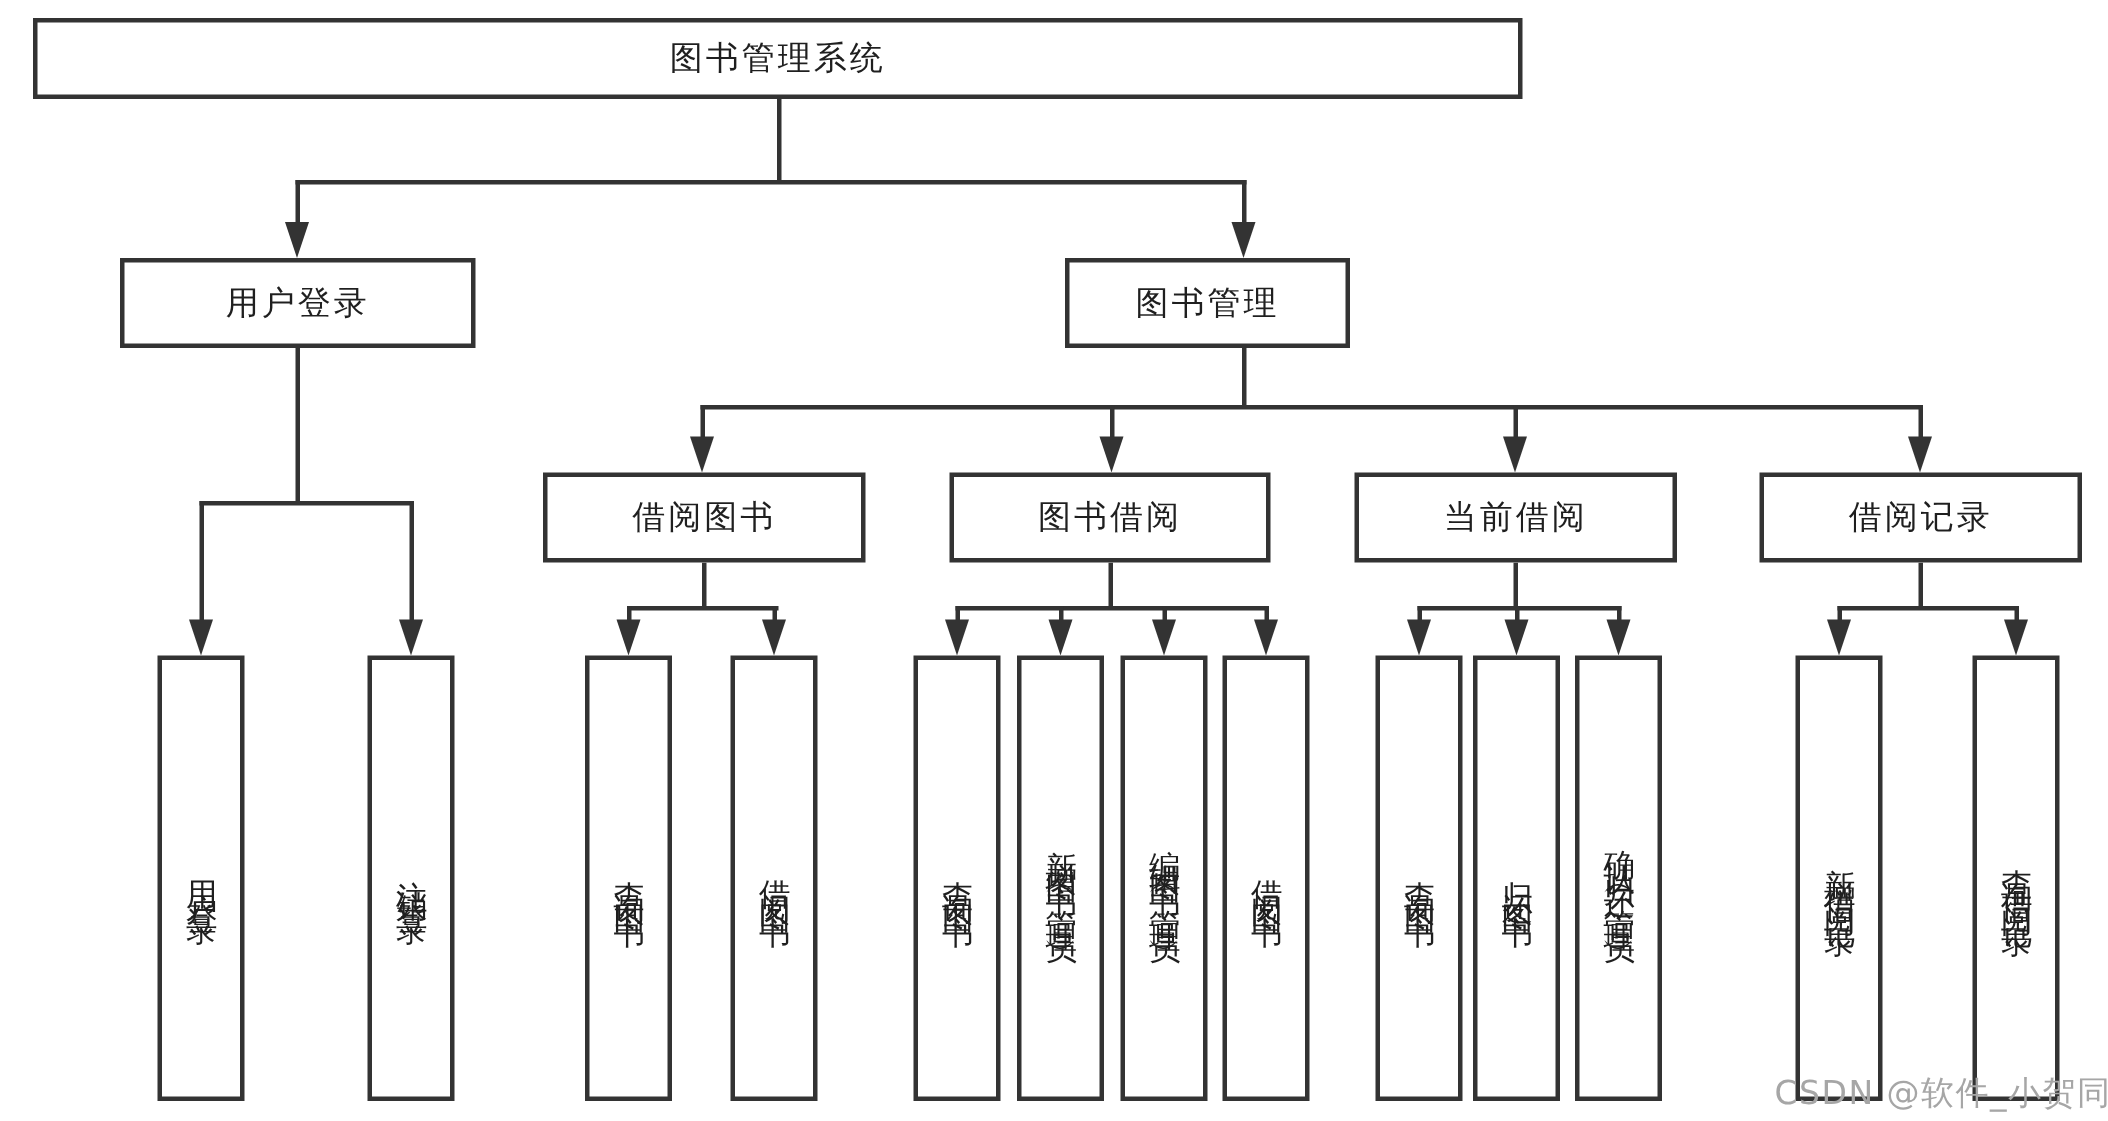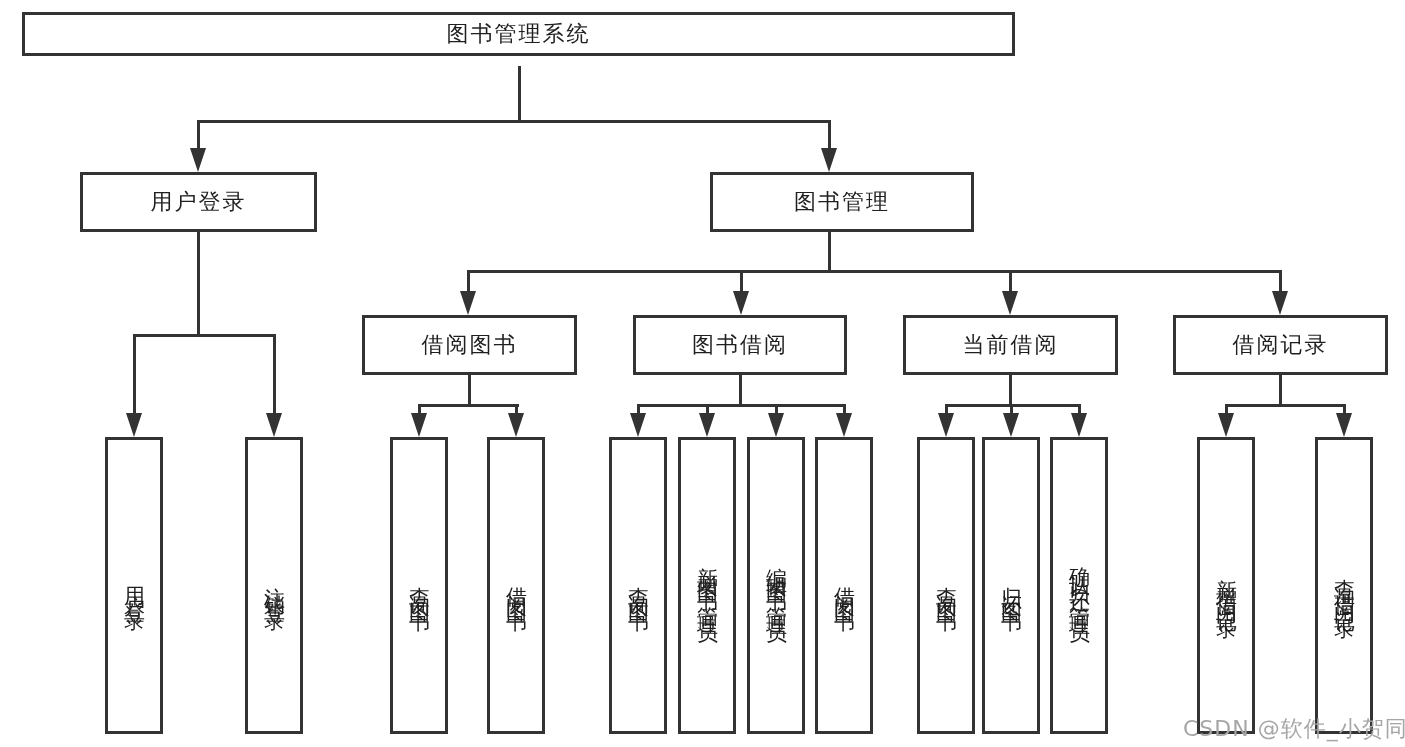--- a/index.html
+++ b/index.html
@@ -92,28 +92,28 @@
   <div class="v" style="left:1078px;top:404px;height:10px"></div>
   <div class="ah" style="left:1071px;top:413px"></div>
 
   <div class="v" style="left:1279px;top:375px;height:31px"></div>
   <div class="h" style="left:1225px;top:404px;width:120px"></div>
   <div class="v" style="left:1225px;top:404px;height:10px"></div>
   <div class="ah" style="left:1218px;top:413px"></div>
   <div class="v" style="left:1343px;top:404px;height:10px"></div>
   <div class="ah" style="left:1336px;top:413px"></div>
 
-  <div class="node" style="left:22px;top:12px;width:993px;height:44px">
+  <div class="node" style="left:22px;top:12px;width:993px;height:54px">
     <span>图书管理系统</span>
   </div>
 
   <div class="node" style="left:80px;top:172px;width:237px;height:60px">
     <span>用户登录</span>
   </div>
-  <div class="node" style="left:710px;top:172px;width:264px;height:60px">
+  <div class="node" style="left:710px;top:172px;width:190px;height:60px">
     <span>图书管理</span>
   </div>
 
   <div class="node" style="left:362px;top:315px;width:215px;height:60px">
     <span>借阅图书</span>
   </div>
   <div class="node" style="left:903px;top:315px;width:215px;height:60px">
     <span>当前借阅</span>
   </div>
   <div class="node" style="left:633px;top:315px;width:214px;height:60px">

